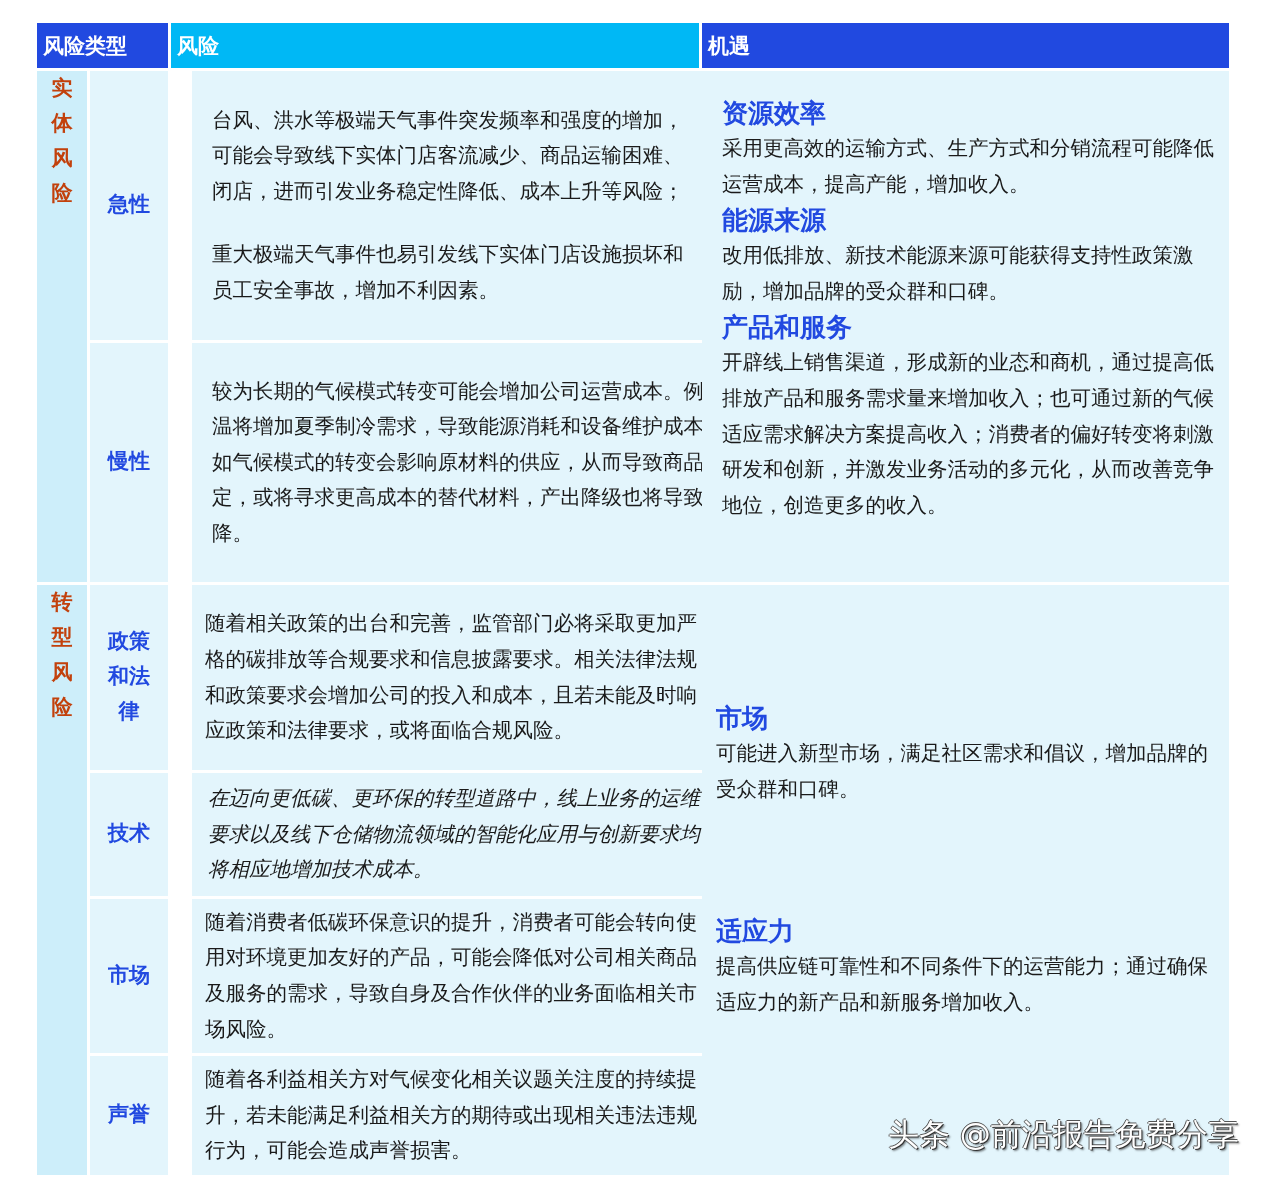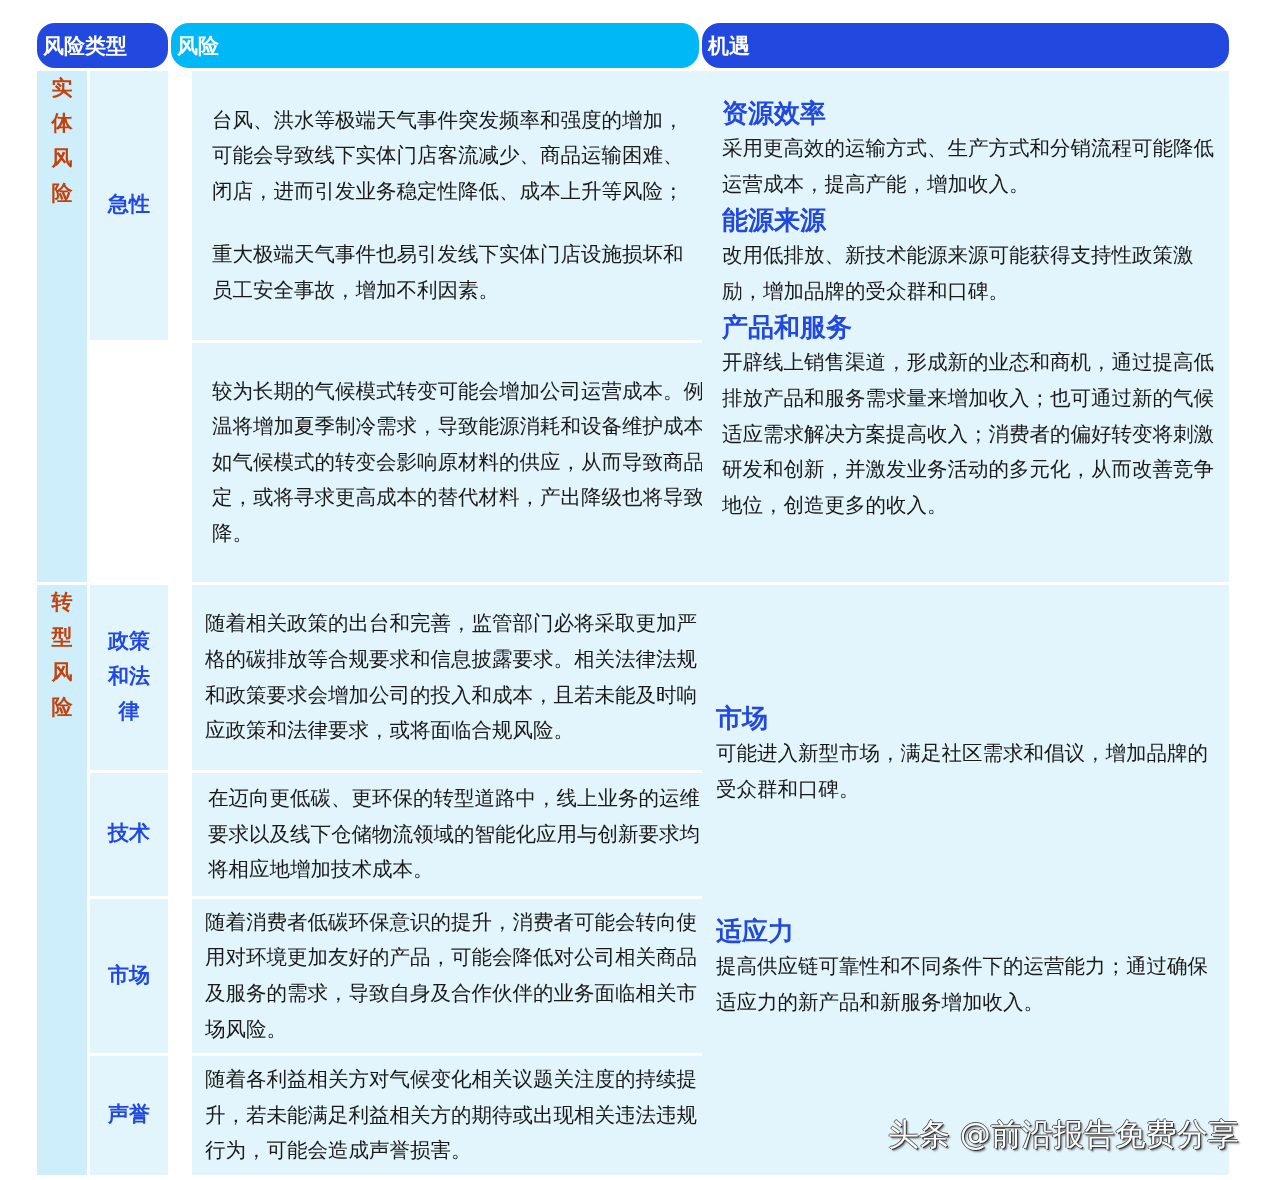--- a/index.html
+++ b/index.html
@@ -1,20 +1,20 @@
 <!DOCTYPE html>
 <html><head>
 <meta charset="utf-8">
 <style>
   html, body { margin: 0; padding: 0; background: #ffffff; }
   body { width: 1282px; height: 1180px; position: relative; overflow: hidden;
          font-family: "DejaVu Sans", "Liberation Sans", sans-serif; }
   .tbl { position: absolute; left: 37px; top: 23px; width: 1192px; height: 1152px; }
   .cell { position: absolute; box-sizing: border-box; }
-  .hdr { color: #ffffff; font-weight: bold; font-size: 21px; display: flex; align-items: center; padding-left: 6px; border-radius: 18px; }
+  .hdr { color: #ffffff; font-weight: bold; font-size: 21px; display: flex; align-items: center; padding-left: 6px; }
   .hdr-dark { background: #2149e0; }
   .hdr-light { background: #00b8f5; }
   .cat { background: #cdeefa; color: #c2410c; font-weight: bold; font-size: 21px;
          display: flex; justify-content: center; }
   .cat .v { width: 22px; line-height: 35px; text-align: center; word-break: break-all; }
   .sub { background: #e3f5fc; color: #2149e0; font-weight: bold; font-size: 21px;
          display: flex; align-items: center; justify-content: center; }
   .sub .w { width: 46px; line-height: 35px; text-align: center; word-break: break-all; font-family: Liberation Mono, monospace; }
   .txt { background: #e3f5fc; color: #1a1a1a; font-size: 20.5px; line-height: 35.6px;
          padding: 0 18px 0 16px; display: flex; flex-direction: column; justify-content: center; margin-left: 21px; }
@@ -40,20 +40,23 @@
   </div>
 
   <div class="cell sub" style="left:53px;top:48px;width:78px;height:269px;">
     <div class="w">急性</div>
   </div>
   <div class="cell txt" style="left:134px;top:48px;width:528px;height:269px;padding-left:20px;">
     <p>台风、洪水等极端天气事件突发频率和强度的增加，可能会导致线下实体门店客流减少、商品运输困难、闭店，进而引发业务稳定性降低、成本上升等风险；</p>
     <p>重大极端天气事件也易引发线下实体门店设施损坏和员工安全事故，增加不利因素。</p>
   </div>
 
+  <div class="cell sub" style="left:53px;top:320px;width:78px;height:239px;">
+    <div class="w">慢性</div>
+  </div>
   <div class="cell txt" style="left:134px;top:320px;width:616px;height:239px;padding-left:20px;">
     <p>较为长期的气候模式转变可能会增加公司运营成本。例如持续高温将增加夏季制冷需求，导致能源消耗和设备维护成本增加。例如气候模式的转变会影响原材料的供应，从而导致商品供给不稳定，或将寻求更高成本的替代材料，产出降级也将导致收入下降。</p>
   </div>
 
   <div class="cell opp" style="left:665px;top:48px;width:527px;height:511px;padding-top:24px;">
     <div class="h">资源效率</div>
     <p class="b">采用更高效的运输方式、生产方式和分销流程可能降低运营成本，提高产能，增加收入。</p>
     <div class="h">能源来源</div>
     <p class="b">改用低排放、新技术能源来源可能获得支持性政策激励，增加品牌的受众群和口碑。</p>
     <div class="h">产品和服务</div>
@@ -67,21 +70,21 @@
   <div class="cell sub" style="left:53px;top:562px;width:78px;height:185px;">
     <div class="w">政策和法律</div>
   </div>
   <div class="cell txt" style="left:134px;top:562px;width:528px;height:185px;padding-left:13px;">
     <p>随着相关政策的出台和完善，监管部门必将采取更加严格的碳排放等合规要求和信息披露要求。相关法律法规和政策要求会增加公司的投入和成本，且若未能及时响应政策和法律要求，或将面临合规风险。</p>
   </div>
 
   <div class="cell sub" style="left:53px;top:750px;width:78px;height:123px;">
     <div class="w">技术</div>
   </div>
-  <div class="cell txt" style="left:134px;top:750px;width:528px;height:123px;">
+  <div class="cell txt" style="left:134px;top:750px;width:528px;height:123px;font-style:italic;">
     <p>在迈向更低碳、更环保的转型道路中，线上业务的运维要求以及线下仓储物流领域的智能化应用与创新要求均将相应地增加技术成本。</p>
   </div>
 
   <div class="cell sub" style="left:53px;top:876px;width:78px;height:154px;">
     <div class="w">市场</div>
   </div>
   <div class="cell txt" style="left:134px;top:876px;width:528px;height:154px;padding-left:13px;">
     <p>随着消费者低碳环保意识的提升，消费者可能会转向使用对环境更加友好的产品，可能会降低对公司相关商品及服务的需求，导致自身及合作伙伴的业务面临相关市场风险。</p>
   </div>
 

